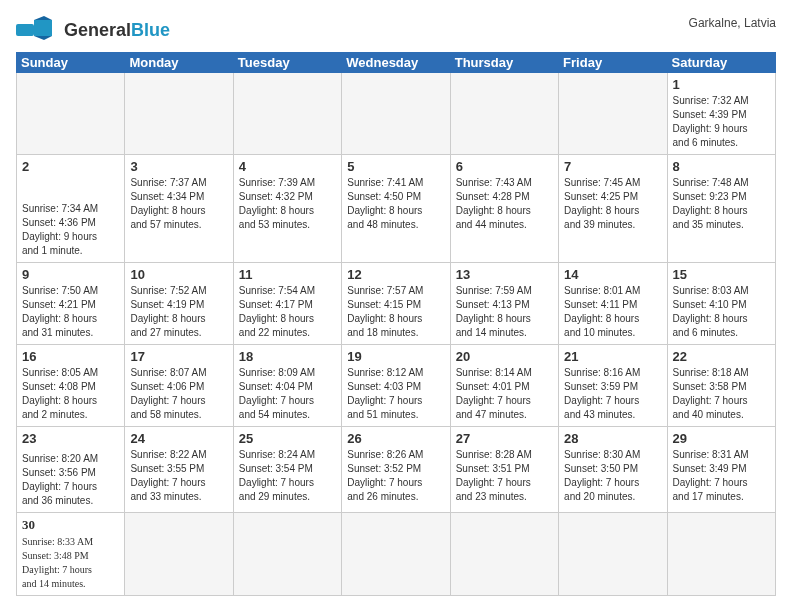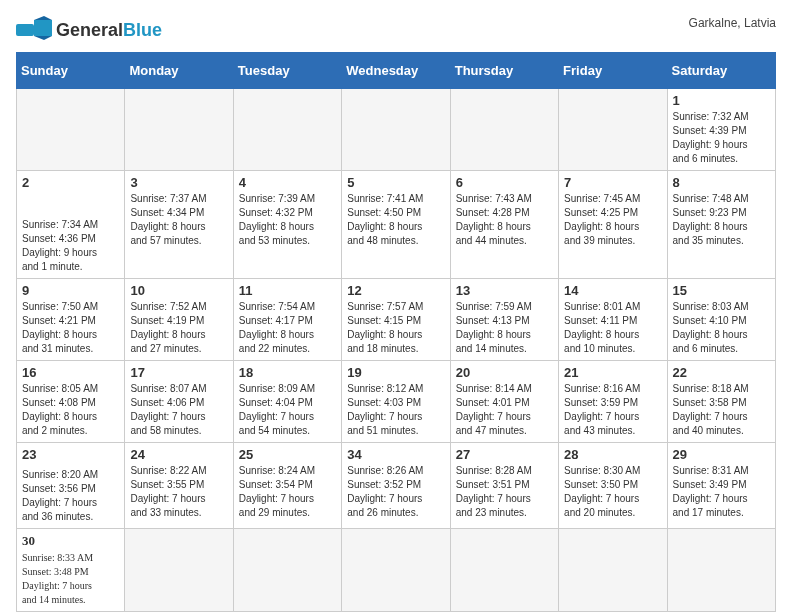--- a/index.html
+++ b/index.html
@@ -12,21 +12,21 @@
     }
     .header-section {
       display: flex;
       justify-content: space-between;
       align-items: flex-start;
       margin-bottom: 8px;
     }
     .logo {
       display: flex;
       align-items: center;
-      gap: 4px;
+      gap: 12px;
     }
     .logo-icon {
       width: 36px;
       height: 28px;
     }
     .title-block {
       text-align: right;
     }
     .month-year {
       font-size: 32px;
@@ -40,21 +40,21 @@
     .calendar {
       width: 100%;
       border-collapse: collapse;
       border: 1px solid #ccc;
     }
     .calendar th {
       background-color: #2d6db5;
       color: #fff;
       font-size: 13px;
       font-weight: bold;
-      padding: 10px 4px;
+      padding: 2px 4px;
       text-align: left;
       border: 1px solid #2d6db5;
     }
     .calendar td {
       vertical-align: top;
       width: calc(100% / 7);
       min-height: 80px;
       padding: 4px 5px;
       font-size: 10.5px;
       color: #333;
@@ -297,21 +297,21 @@
 and 33 minutes.</div>
         </td>
         <td>
           <span class="day-number">25</span>
           <div class="day-info" style="white-space: pre-line;">Sunrise: 8:24 AM
 Sunset: 3:54 PM
 Daylight: 7 hours
 and 29 minutes.</div>
         </td>
         <td>
-          <span class="day-number">34</span>
+          <span class="day-number">26</span>
           <div class="day-info" style="white-space: pre-line;">Sunrise: 8:26 AM
 Sunset: 3:52 PM
 Daylight: 7 hours
 and 26 minutes.</div>
         </td>
         <td>
           <span class="day-number">27</span>
           <div class="day-info" style="white-space: pre-line;">Sunrise: 8:28 AM
 Sunset: 3:51 PM
 Daylight: 7 hours

